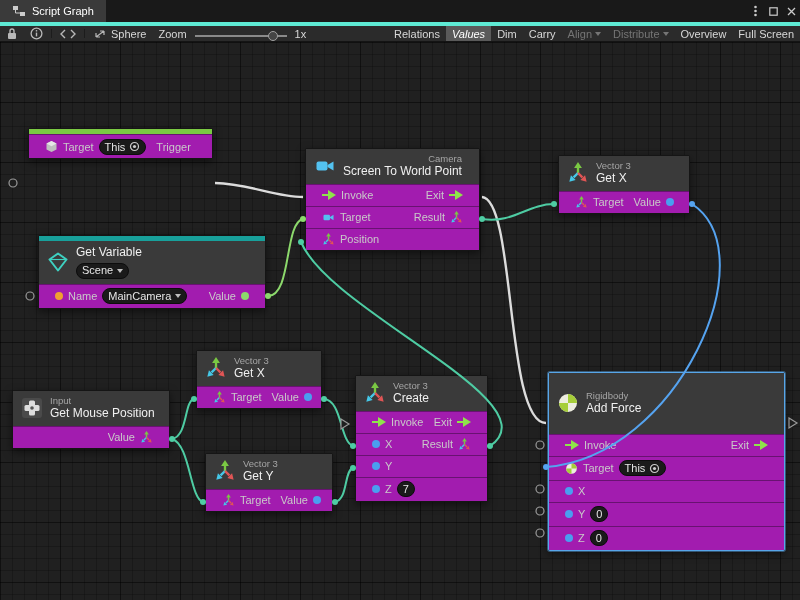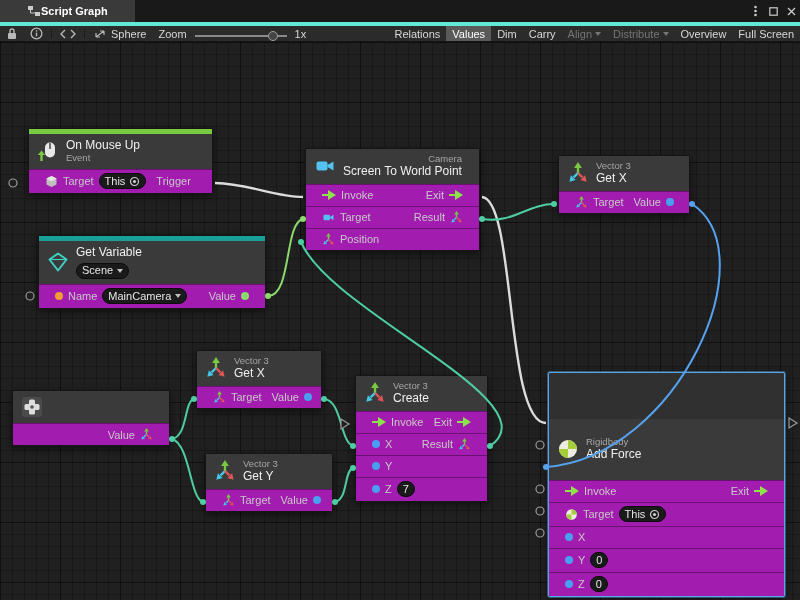--- a/index.html
+++ b/index.html
@@ -1,33 +1,33 @@
 <!DOCTYPE html>
 <html><head>
 <meta charset="utf-8">
 <style>
   * { margin:0; padding:0; box-sizing:border-box; }
   html,body { width:800px; height:600px; overflow:hidden; background:#191919;
     font-family:"Liberation Sans", sans-serif; }
 
   
   .tabbar { height:22px; background:#191919; display:flex; align-items:stretch; }
-  .tab { display:flex; align-items:center; padding:0 27px; background:#3A3A3A;
-    color:#FFF; font-size:11px;font-weight:bold; }
+  .tab { display:flex; align-items:center; gap:6px; padding:0 12px; background:#3A3A3A;
+    color:#FFF; font-size:11px; }
   .tab-spacer { flex:1; }
   .winbtn { width:18px; display:flex; align-items:center; justify-content:center; }
 
   
   .toolbar { height:20px; background:#2B2B2B; border-top:4px solid #5eead4;
     border-bottom:1px solid #141414; display:flex; align-items:stretch;
     font-size:11px; color:#D8D8D8; }
   .titem { display:flex; align-items:center; padding:0 6px; gap:4px; white-space:nowrap; }
   .sep { width:1px; background:#1C1C1C; margin:3px 2px; }
   .tb-btn { display:flex; align-items:center; gap:3px; padding:0 6px; white-space:nowrap; }
-  .tb-btn.selected { background:#5A5A5A; color:#FFF; }
+  .tb-btn.selected { background:#5A5A5A; color:#FFF;font-style:italic; }
   .tb-btn.disabled { color:#757575;text-align:center; }
   .tb-btn.disabled .caret { border-top-color:#757575; }
   .caret { width:0; height:0; border-left:3.5px solid transparent;
     border-right:3.5px solid transparent; border-top:4px solid #CFCFCF; flex:none; }
   .slider { position:relative; width:92px; height:100%; }
   .slider .track { position:absolute; left:0; right:0; top:9px; height:2px; background:#8A8A8A; }
   .slider .knob { position:absolute; left:85%; top:10px; transform:translate(-50%,-50%);
     width:10px; height:10px; border-radius:50%; background:#454545; border:1px solid #A0A0A0; }
 
   
@@ -163,34 +163,20 @@
     </div>
   <div class="tb-btn">
       <span>Full Screen</span>
     </div>
 </div>
 
 <div class="canvas">
 
   <div class="node" style="left:28px;top:86px;width:185px;">
     <div class="accent" style="background:#7AC943;"></div>
-    <div class="nhead">
-      <span class="nicon">
-        <svg width="22" height="22" viewBox="0 0 22 22">
-            <rect x="8" y="2.5" width="10" height="15" rx="5" fill="#E8E8E8"></rect>
-            <path d="M13 3v6" stroke="#3A3A3A" stroke-width="1.4"></path>
-            <path d="M4.5 21v-7.5" stroke="#7AC943" stroke-width="2.4"></path>
-            <path d="M4.5 10.5L8.2 15H.8z" fill="#7AC943"></path>
-          </svg>
-      </span>
-      <span class="ntext">
-        <span class="ntitle">On Mouse Up</span>
-        <span class="nsub">Event</span>
-      </span>
-    </div>
     <div class="nrow tall">
       <span class="nicon">
         <svg width="13" height="13" viewBox="0 0 13 13">
             <path d="M6.5 1l5 2.6v5.8l-5 2.6-5-2.6V3.6z" fill="#BFBFBF"></path>
             <path d="M6.5 1l5 2.6-5 2.6-5-2.6z" fill="#E6E6E6"></path>
           </svg>
       </span>
       <span class="plabel">Target</span>
       <span class="chip">
         <span>This</span>
@@ -408,20 +394,24 @@
   <div class="node" style="left:12px;top:348px;width:158px;">
     <div class="nhead">
       <span class="nicon">
         <svg width="22" height="22" viewBox="0 0 22 22">
             <rect x="1" y="1" width="20" height="20" rx="3" fill="#4A4A4A"></rect>
             <rect x="8" y="3.5" width="6" height="15" rx="1.5" fill="#DDD"></rect>
             <rect x="3.5" y="8" width="15" height="6" rx="1.5" fill="#DDD"></rect>
             <circle cx="11" cy="11" r="1.8" fill="#555"></circle>
           </svg>
       </span>
+      <span class="ntext">
+        <span class="ncat">Input</span>
+        <span class="ntitle">Get Mouse Position</span>
+      </span>
     </div>
     <div class="nrow">
       <span class="spacer"></span>
       <span class="plabel">Value</span>
       <span class="nicon">
         <svg width="13" height="13" viewBox="0 0 14 14">
             <path d="M7 7V3.5" stroke="#7AC943" stroke-width="1.5"></path>
             <path d="M7 0l2.5 3.8h-5z" fill="#7AC943"></path>
             <path d="M7 7L4.2 9.8" stroke="#45C8E8" stroke-width="1.5"></path>
             <path d="M1.5 12.5l1-4 3 3z" fill="#45C8E8"></path>
@@ -485,21 +475,21 @@
     <div class="nrow tall">
       <span class="dot blue"></span>
       <span class="plabel">Z</span>
       <span class="chip" style="min-width:18px;justify-content:center;">
         <span>7</span>
       </span>
     </div>
   </div>
 
   <div class="node selected" style="left:548px;top:330px;width:237px;">
-    <div class="nhead" style="padding:18px 8px;margin-top:46px;">
+    <div class="nhead" style="padding:18px 8px;">
       <span class="nicon">
         <svg width="22" height="22" viewBox="0 0 22 22">
             <circle cx="11" cy="11" r="9" fill="#EDEDDF"></circle>
             <path d="M11 2a9 9 0 0 1 9 9h-9z" fill="#A6CE39"></path>
             <path d="M11 20a9 9 0 0 1-9-9h9z" fill="#A6CE39"></path>
           </svg>
       </span>
       <span class="ntext">
         <span class="ncat">Rigidbody</span>
         <span class="ntitle">Add Force</span>

